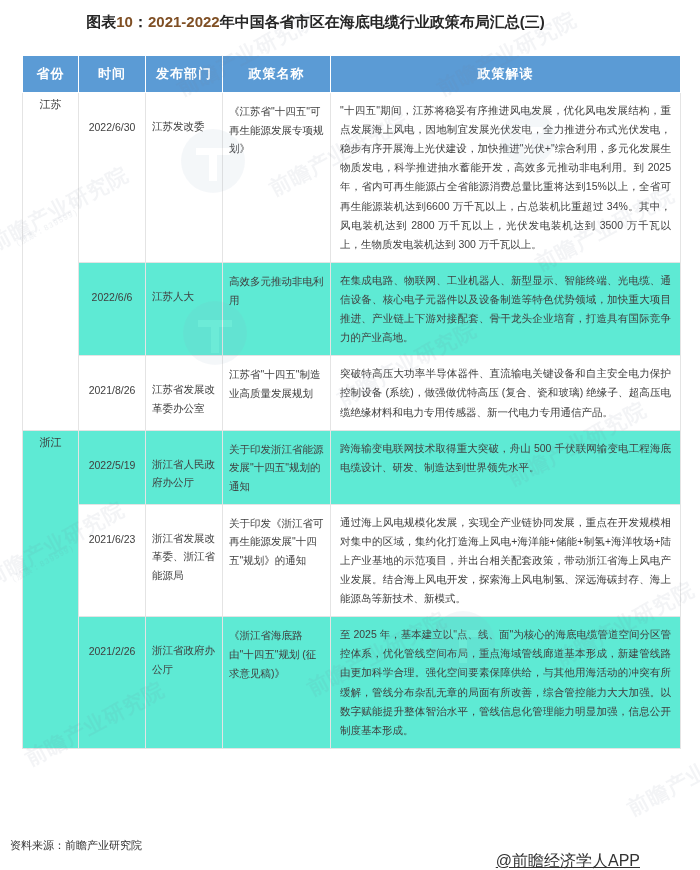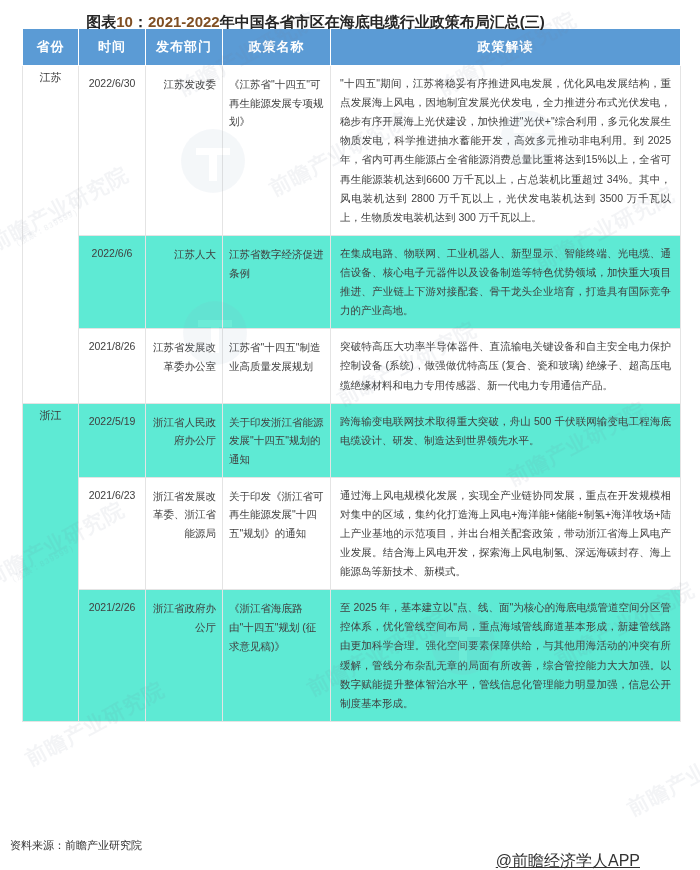--- a/index.html
+++ b/index.html
@@ -57,21 +57,21 @@
     letter-spacing: 0px;
     color: #262626;
     z-index: 4;
   }
   .title .accent { color: #7f4f24; }
 
   
   .table-wrap {
     position: absolute;
     left: 22px;
-    top: 28px;
+    top: 55px;
     width: 658px;
     z-index: 2;
   }
   table.policy {
     width: 658px;
     border-collapse: collapse;
     table-layout: fixed;
     font-size: 11px;
   }
   table.policy th {
@@ -95,27 +95,27 @@
   }
   table.policy td.c-prov {
     text-align: center;
     vertical-align: top;
     padding-top: 2px;
     font-size: 11px;
     color: #3a3a3a;
   }
   table.policy td.c-time {
     text-align: center;
-    padding-top: 8px;
+    padding-top: 25px;
     white-space: nowrap;
     font-size: 10.5px;
   }
   table.policy td.c-dept {
-    text-align: right;
-    padding-top: 9px;
+    text-align: left;
+    padding-top: 24px;
   }
   table.policy td.c-name {
     text-align: left;
     padding-top: 9px;
   }
   table.policy td.c-read {
     text-align: justify;
     text-justify: inter-ideograph;
     padding: 8px 9px 8px 9px;
     line-height: 1.82;
@@ -220,21 +220,21 @@
       <tr class="plain">
         <td class="c-prov" rowspan="3">江苏</td>
         <td class="c-time">2022/6/30</td>
         <td class="c-dept">江苏发改委</td>
         <td class="c-name">《江苏省"十四五"可再生能源发展专项规划》</td>
         <td class="c-read">"十四五"期间，江苏将稳妥有序推进风电发展，优化风电发展结构，重点发展海上风电，因地制宜发展光伏发电，全力推进分布式光伏发电，稳步有序开展海上光伏建设，加快推进"光伏+"综合利用，多元化发展生物质发电，科学推进抽水蓄能开发，高效多元推动非电利用。到 2025 年，省内可再生能源占全省能源消费总量比重将达到15%以上，全省可再生能源装机达到6600 万千瓦以上，占总装机比重超过 34%。其中，风电装机达到 2800 万千瓦以上，光伏发电装机达到 3500 万千瓦以上，生物质发电装机达到 300 万千瓦以上。</td>
       </tr>
       <tr class="alt">
         <td class="c-time">2022/6/6</td>
         <td class="c-dept">江苏人大</td>
-        <td class="c-name">江苏省数字经济促进条例</td>
+        <td class="c-name">高效多元推动非电利用</td>
         <td class="c-read">在集成电路、物联网、工业机器人、新型显示、智能终端、光电缆、通信设备、核心电子元器件以及设备制造等特色优势领域，加快重大项目推进、产业链上下游对接配套、骨干龙头企业培育，打造具有国际竞争力的产业高地。</td>
       </tr>
       <tr class="plain">
         <td class="c-time">2021/8/26</td>
         <td class="c-dept">江苏省发展改革委办公室</td>
         <td class="c-name">江苏省"十四五"制造业高质量发展规划</td>
         <td class="c-read">突破特高压大功率半导体器件、直流输电关键设备和自主安全电力保护控制设备 (系统)，做强做优特高压 (复合、瓷和玻璃) 绝缘子、超高压电缆绝缘材料和电力专用传感器、新一代电力专用通信产品。</td>
       </tr>
       <tr class="alt">
         <td class="c-prov" rowspan="3">浙江</td>

